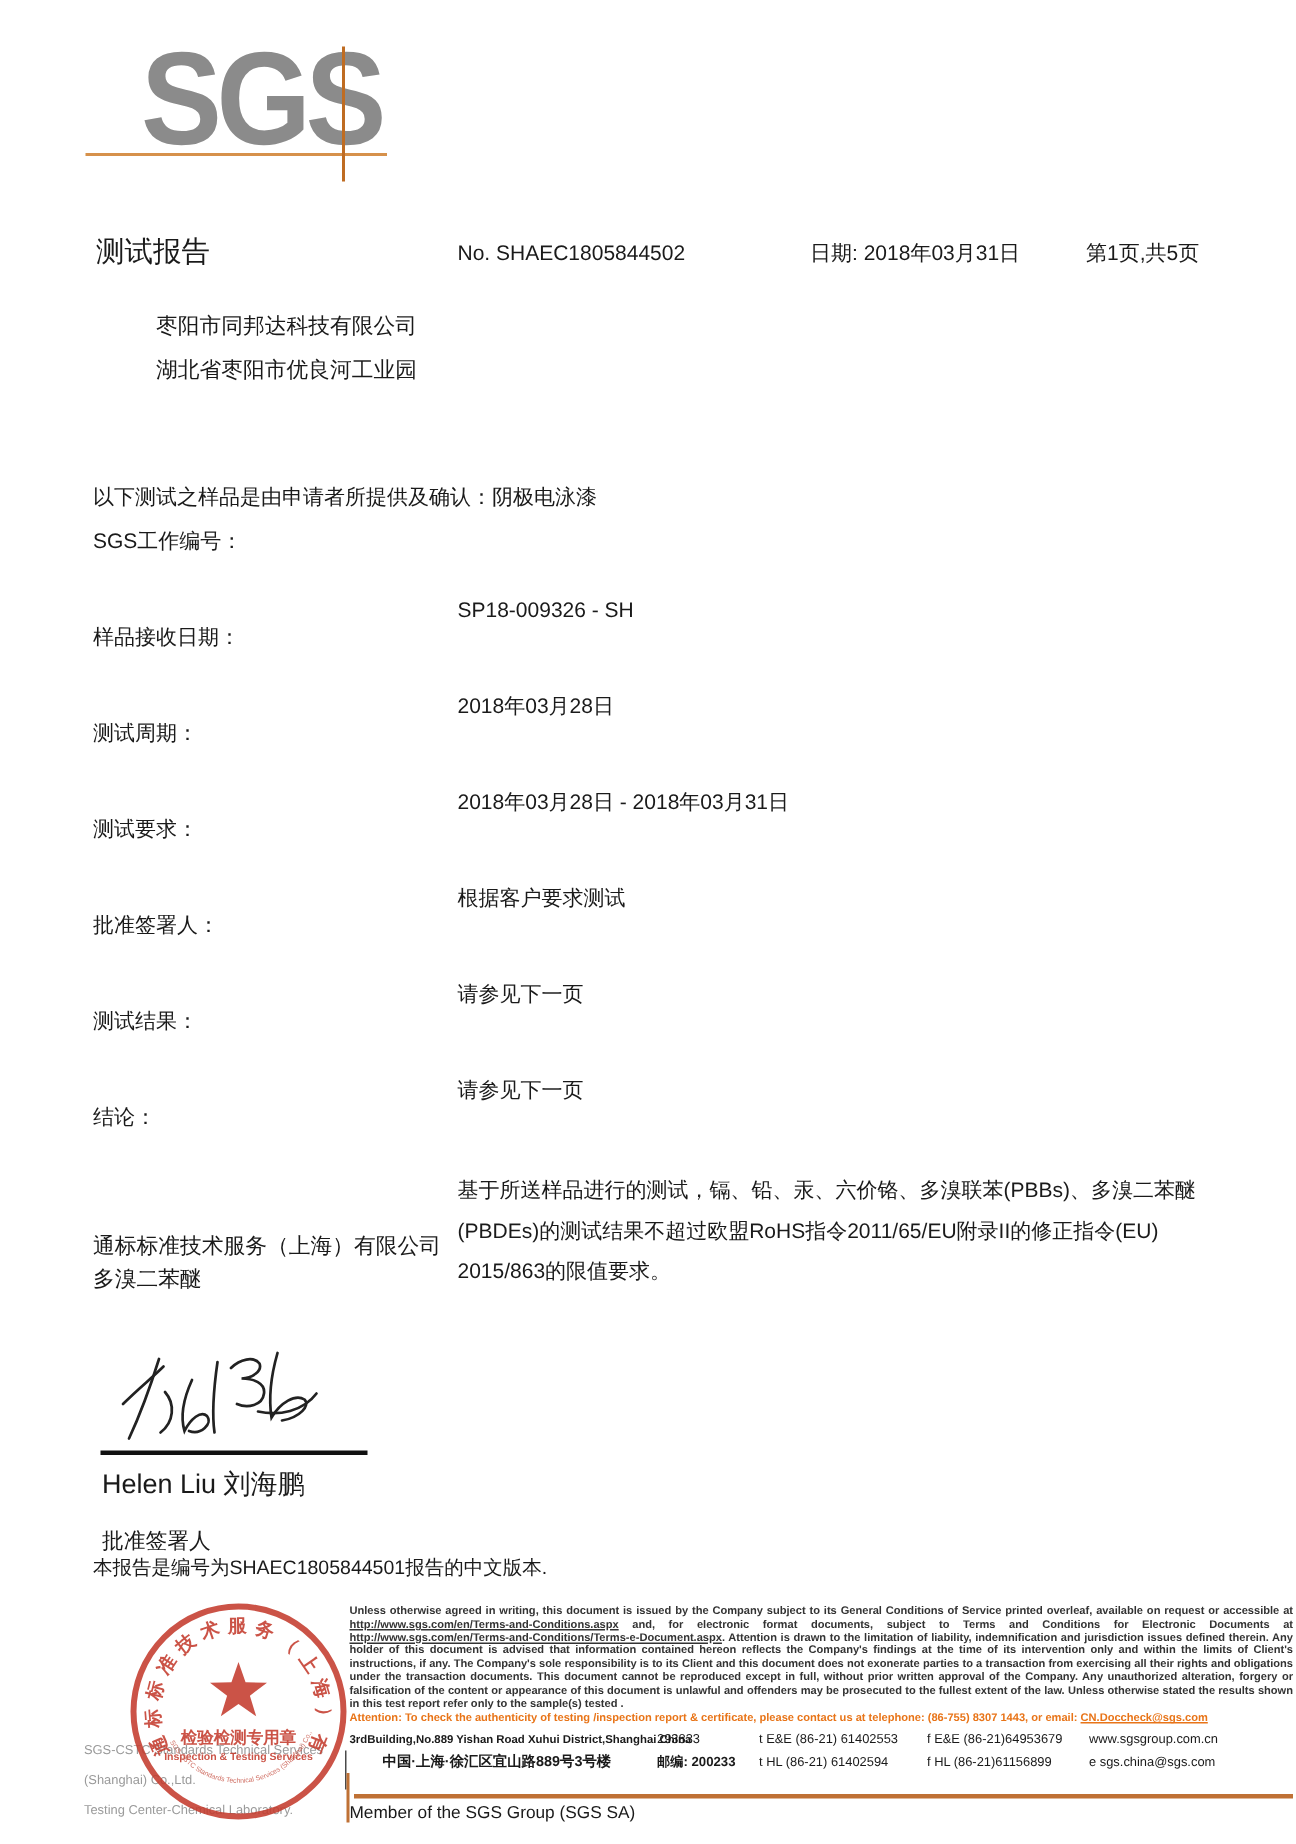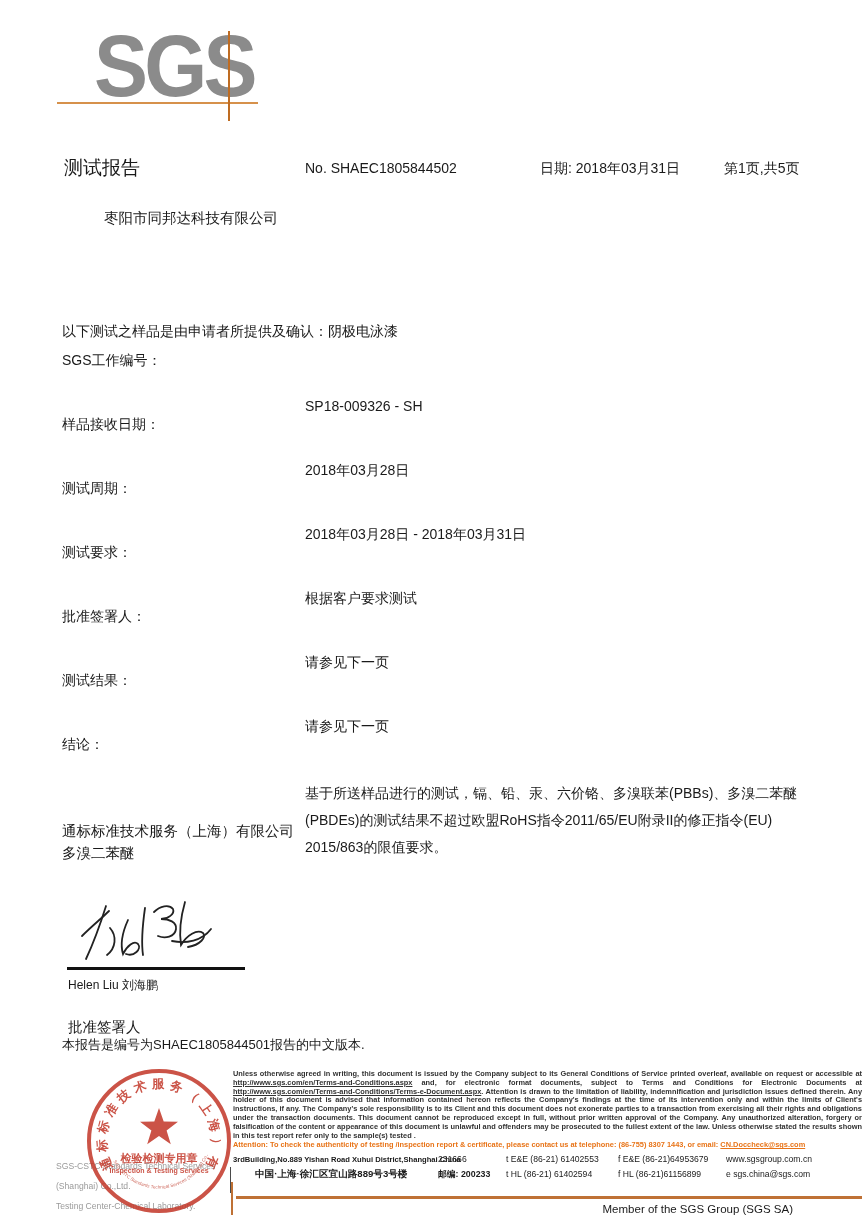--- a/index.html
+++ b/index.html
@@ -26,21 +26,21 @@
   .sample-intro { position:absolute; left:62px; top:323px; font-size:14px; }
   .fields { position:absolute; left:62px; top:352px; width:745px; }
   .field-row { display:grid; grid-template-columns:243px 1fr; min-height:28.6px; align-items:start; font-size:14px; }
   .field-row .val { line-height:20px;margin-top:44px; }
   .field-row.tall .val { line-height:27px; width:508px; }
 
   
   .sig-company { position:absolute; left:62px; top:820px; font-size:14.5px; line-height:22px; }
   .sig-svg { position:absolute; left:76px; top:896px; }
   .sig-line { position:absolute; left:67px; top:967px; width:178px; height:3px; background:#111; }
-  .sig-name { position:absolute; left:68px; top:977px; font-size:12px; }
+  .sig-name { position:absolute; left:68px; top:977px; font-size:18px; }
   .sig-title { position:absolute; left:68px; top:1000px; font-size:14.5px;margin-top:18px; }
   .cn-note { position:absolute; left:62px; top:1036px; font-size:13px; }
 
   
   .stamp-under { position:absolute; left:56px; top:1156px; font-size:8.6px; color:#9a9a9a; line-height:20px; width:190px; }
   .stamp-svg { position:absolute; left:84px; top:1066px; opacity:.88; }
 
   .legal-wrap { position:absolute; left:233px; top:1070px; width:629px; }
   .legal { font-size:7.4px; line-height:8.8px; text-align:justify; font-weight:600; color:#333; }
   .legal .lnk { text-decoration:underline; }
@@ -50,38 +50,39 @@
   .addr-grid { margin-top:4px; display:grid; grid-template-columns:205px 68px 112px 108px 1fr;
                row-gap:4px; align-items:baseline; white-space:nowrap; }
   .addr-en { font-size:7.6px; font-weight:bold; }
   .addr-cn { font-size:9.6px; font-weight:bold;margin-left:22px; }
   .addr-sm { font-size:8.6px; }
   .addr-post { font-size:8.8px; font-weight:bold; }
   .addr-sep { position:absolute; left:230px; top:1167px; width:1px; height:26px; background:#4a4a4a; }
 
   .foot-hline { position:absolute; left:236px; top:1196px; width:626px; height:3px; background:#bf7135; }
   .foot-vline { position:absolute; left:231px; top:1182px; width:2px; height:33px; background:#bf7135; }
-  .member { position:absolute; left:233px; top:1203px; width:560px; text-align:right; font-size:11.5px; }
+  .member { position:absolute; left:233px; top:1203px; width:560px; font-size:11.5px; }
 </style>
 </head>
 <body>
 
 <div class="page">
 
   <div class="logo-text">SGS</div>
   <div class="logo-hline"></div>
   <div class="logo-vline"></div>
 
   <div class="doc-title">测试报告</div>
   <div class="report-no">No. SHAEC1805844502</div>
   <div class="report-date">日期: 2018年03月31日</div>
   <div class="page-info">第1页,共5页</div>
 
   <div class="applicant">
     <div>枣阳市同邦达科技有限公司</div>
+    <div>湖北省枣阳市优良河工业园</div>
   </div>
 
   <div class="sample-intro">以下测试之样品是由申请者所提供及确认：阴极电泳漆</div>
   <div class="fields">
     <div class="field-row">
       <span class="lbl">SGS工作编号：</span>
       <span class="val">SP18-009326 - SH</span>
     </div>
     <div class="field-row">
       <span class="lbl">样品接收日期：</span>
@@ -153,21 +154,21 @@
       <textPath href="#arcBottom" startOffset="8">SGS-CSTC Standards Technical Services (Shanghai) Co.,Ltd.</textPath>
     </text>
   </svg>
 
   <div class="addr-sep"></div>
   <div class="legal-wrap">
     <p class="legal"><span>Unless otherwise agreed in writing, this document is issued by the Company subject to its General Conditions of Service printed overleaf, available on request or accessible at </span><span class="lnk">http://www.sgs.com/en/Terms-and-Conditions.aspx</span><span> and, for electronic format documents, subject to Terms and Conditions for Electronic Documents at </span><span class="lnk">http://www.sgs.com/en/Terms-and-Conditions/Terms-e-Document.aspx</span><span>. Attention is drawn to the limitation of liability, indemnification and jurisdiction issues defined therein. Any holder of this document is advised that information contained hereon reflects the Company's findings at the time of its intervention only and within the limits of Client's instructions, if any. The Company's sole responsibility is to its Client and this document does not exonerate parties to a transaction from exercising all their rights and obligations under the transaction documents. This document cannot be reproduced except in full, without prior written approval of the Company. Any unauthorized alteration, forgery or falsification of the content or appearance of this document is unlawful and offenders may be prosecuted to the fullest extent of the law. Unless otherwise stated the results shown in this test report refer only to the sample(s) tested .</span></p>
     <p class="attention"><span>Attention: To check the authenticity of testing /inspection report &amp; certificate, please contact us at telephone: (86-755) 8307 1443, or email: </span><span class="lnk">CN.Doccheck@sgs.com</span></p>
     <div class="addr-grid">
       <span class="addr-en">3rdBuilding,No.889 Yishan Road Xuhui District,Shanghai China</span>
-      <span class="addr-sm">231666</span>
+      <span class="addr-sm">293833</span>
       <span class="addr-sm">t E&amp;E (86-21) 61402553</span>
       <span class="addr-sm">f E&amp;E (86-21)64953679</span>
       <span class="addr-sm">www.sgsgroup.com.cn</span>
       <span class="addr-cn">中国·上海·徐汇区宜山路889号3号楼</span>
       <span class="addr-post">邮编: 200233</span>
       <span class="addr-sm">t HL (86-21) 61402594</span>
       <span class="addr-sm">f HL (86-21)61156899</span>
       <span class="addr-sm">e  sgs.china@sgs.com</span>
     </div>
   </div>

